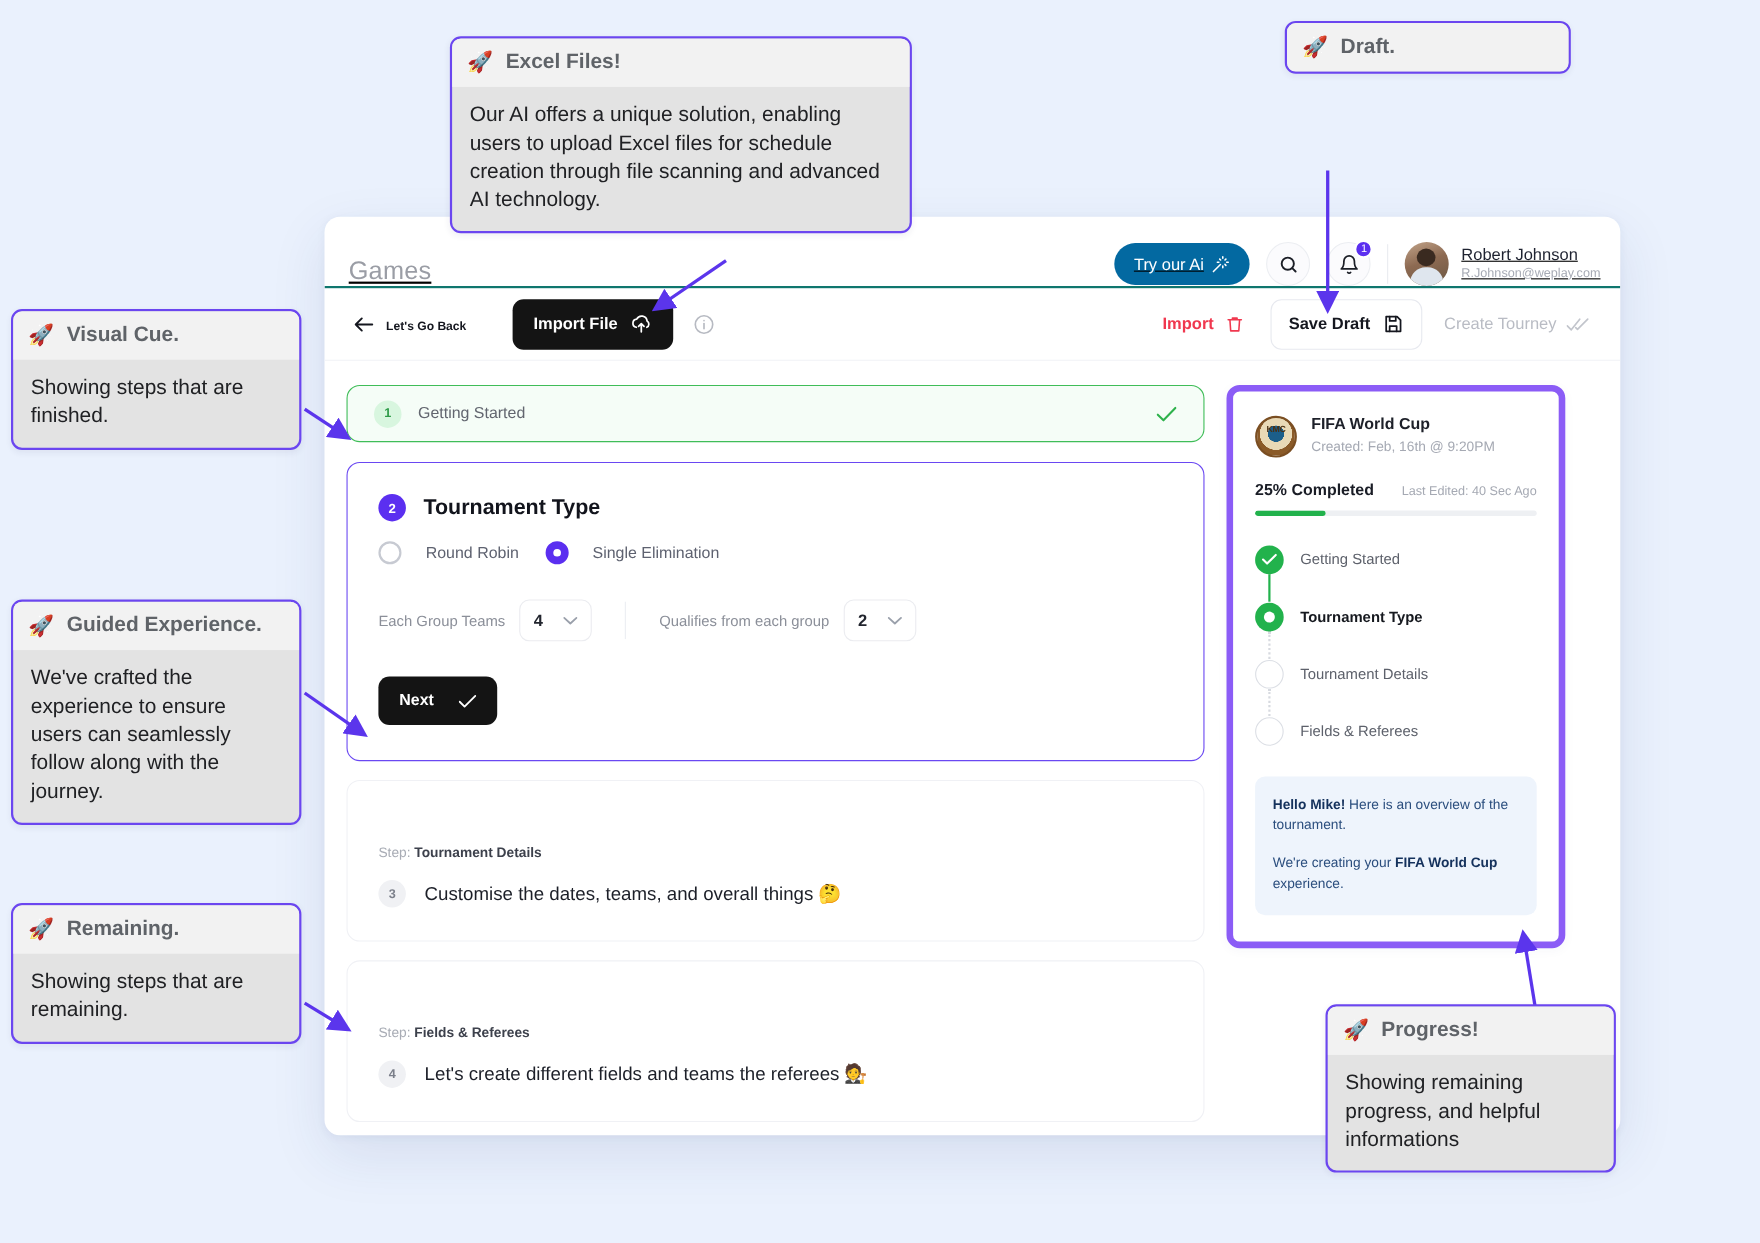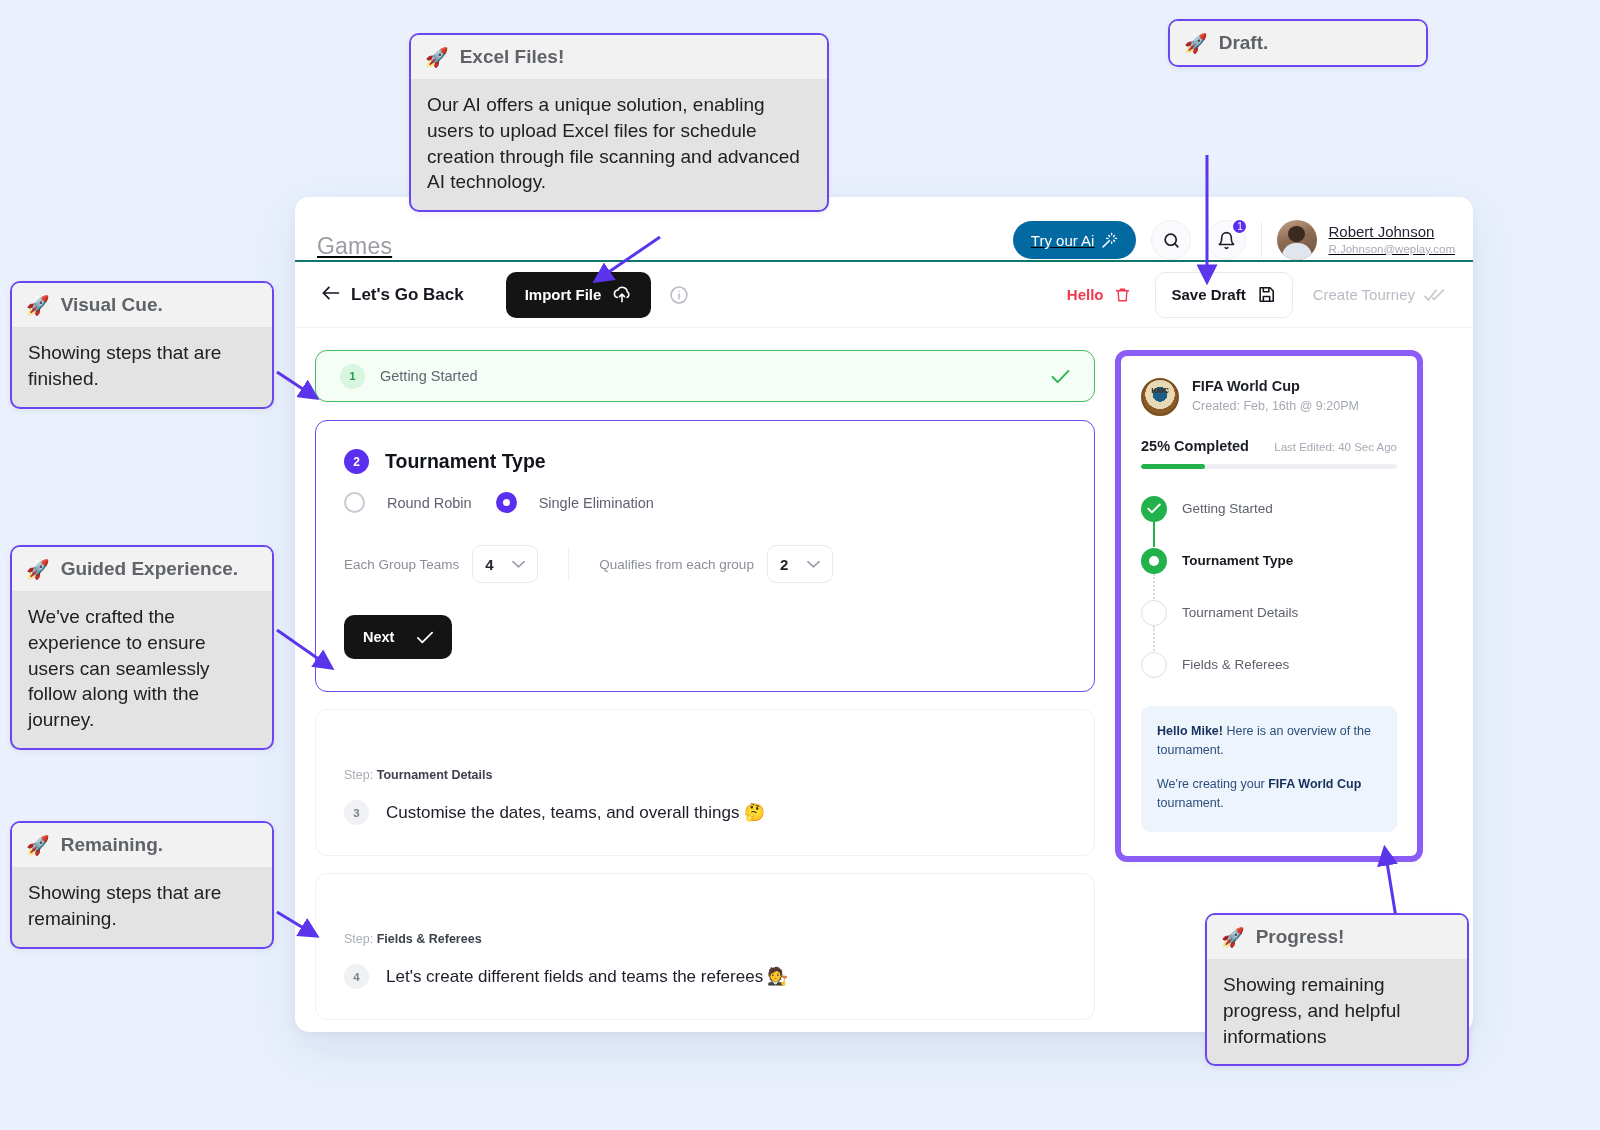--- a/index.html
+++ b/index.html
@@ -70,23 +70,23 @@
   .user-name { font-size: 15px; color: #1e2230; font-weight: 500; line-height: 1.25; }
   .user-mail { font-size: 11.5px; color: #a7abb5; line-height: 1.3; }
 
   
   .toolbar {
     position: relative; height: 66px;
     display: flex; align-items: center; padding: 0 22px;
     border-bottom: 1px solid #f2f3f7;
   }
   .back-btn {
-    display: flex; align-items: flex-start; gap: 11px;
+    display: flex; align-items: flex-end; gap: 11px;
     background: none; border: none; cursor: pointer;
-    font-family: inherit; font-size: 17px; font-weight: 600; color: #15171f;
+    font-family: inherit; font-size: 11px; font-weight: 600; color: #15171f;
     padding: 6px 4px;
   }
   .import-btn {
     margin-left: 38px;
     background: #141414; color: #fff; border: none; border-radius: 10px;
     height: 46px; padding: 0 19px; cursor: pointer;
     font-family: inherit; font-size: 15px; font-weight: 600;
     display: flex; align-items: center; gap: 11px;
   }
   .info-dot { margin-left: 18px; cursor: pointer; display:flex; }
@@ -320,21 +320,21 @@
       <span class="info-dot">
         <svg width="20" height="20" viewBox="0 0 24 24" fill="none" stroke="#b7bac2" stroke-width="1.8" stroke-linecap="round">
           <circle cx="12" cy="12" r="9.5"></circle>
             <path d="M12 11v5.5"></path>
             <circle cx="12" cy="7.8" r=".9" fill="#b7bac2" stroke="none"></circle>
         </svg>
       </span>
 
       <div class="toolbar-right">
         <button class="btn-delete">
-          <span>Hello</span>
+          <span>Import</span>
           <span>
             <svg width="17" height="18" viewBox="0 0 24 24" fill="none" stroke="#f0384f" stroke-width="2" stroke-linecap="round" stroke-linejoin="round">
               <path d="M3.5 6h17M9 6V3.8h6V6M5.8 6l1 14.2h10.4L18.2 6"></path>
             </svg>
           </span>
         </button>
 
         <button class="btn-save">
           <span>Save Draft</span>
           <span>
@@ -496,21 +496,21 @@
               <span class="dot todo"></span>
               <span class="tl-label">Fields &amp; Referees</span>
             </div>
           </div>
 
           <div class="hello-box">
             <div class="hello-p">
               <b>Hello Mike!</b><span> Here is an overview of the tournament.</span>
             </div>
             <div class="hello-p">
-              <span>We're creating your </span><b>FIFA World Cup</b><span> tournament.</span>
+              <span>We're creating your </span><b>FIFA World Cup</b><span> experience.</span>
             </div>
           </div>
 
         </div>
       </div>
     </div>
   </div>
 
   <svg class="arrows" viewBox="0 0 1600 1130">
     <defs>

